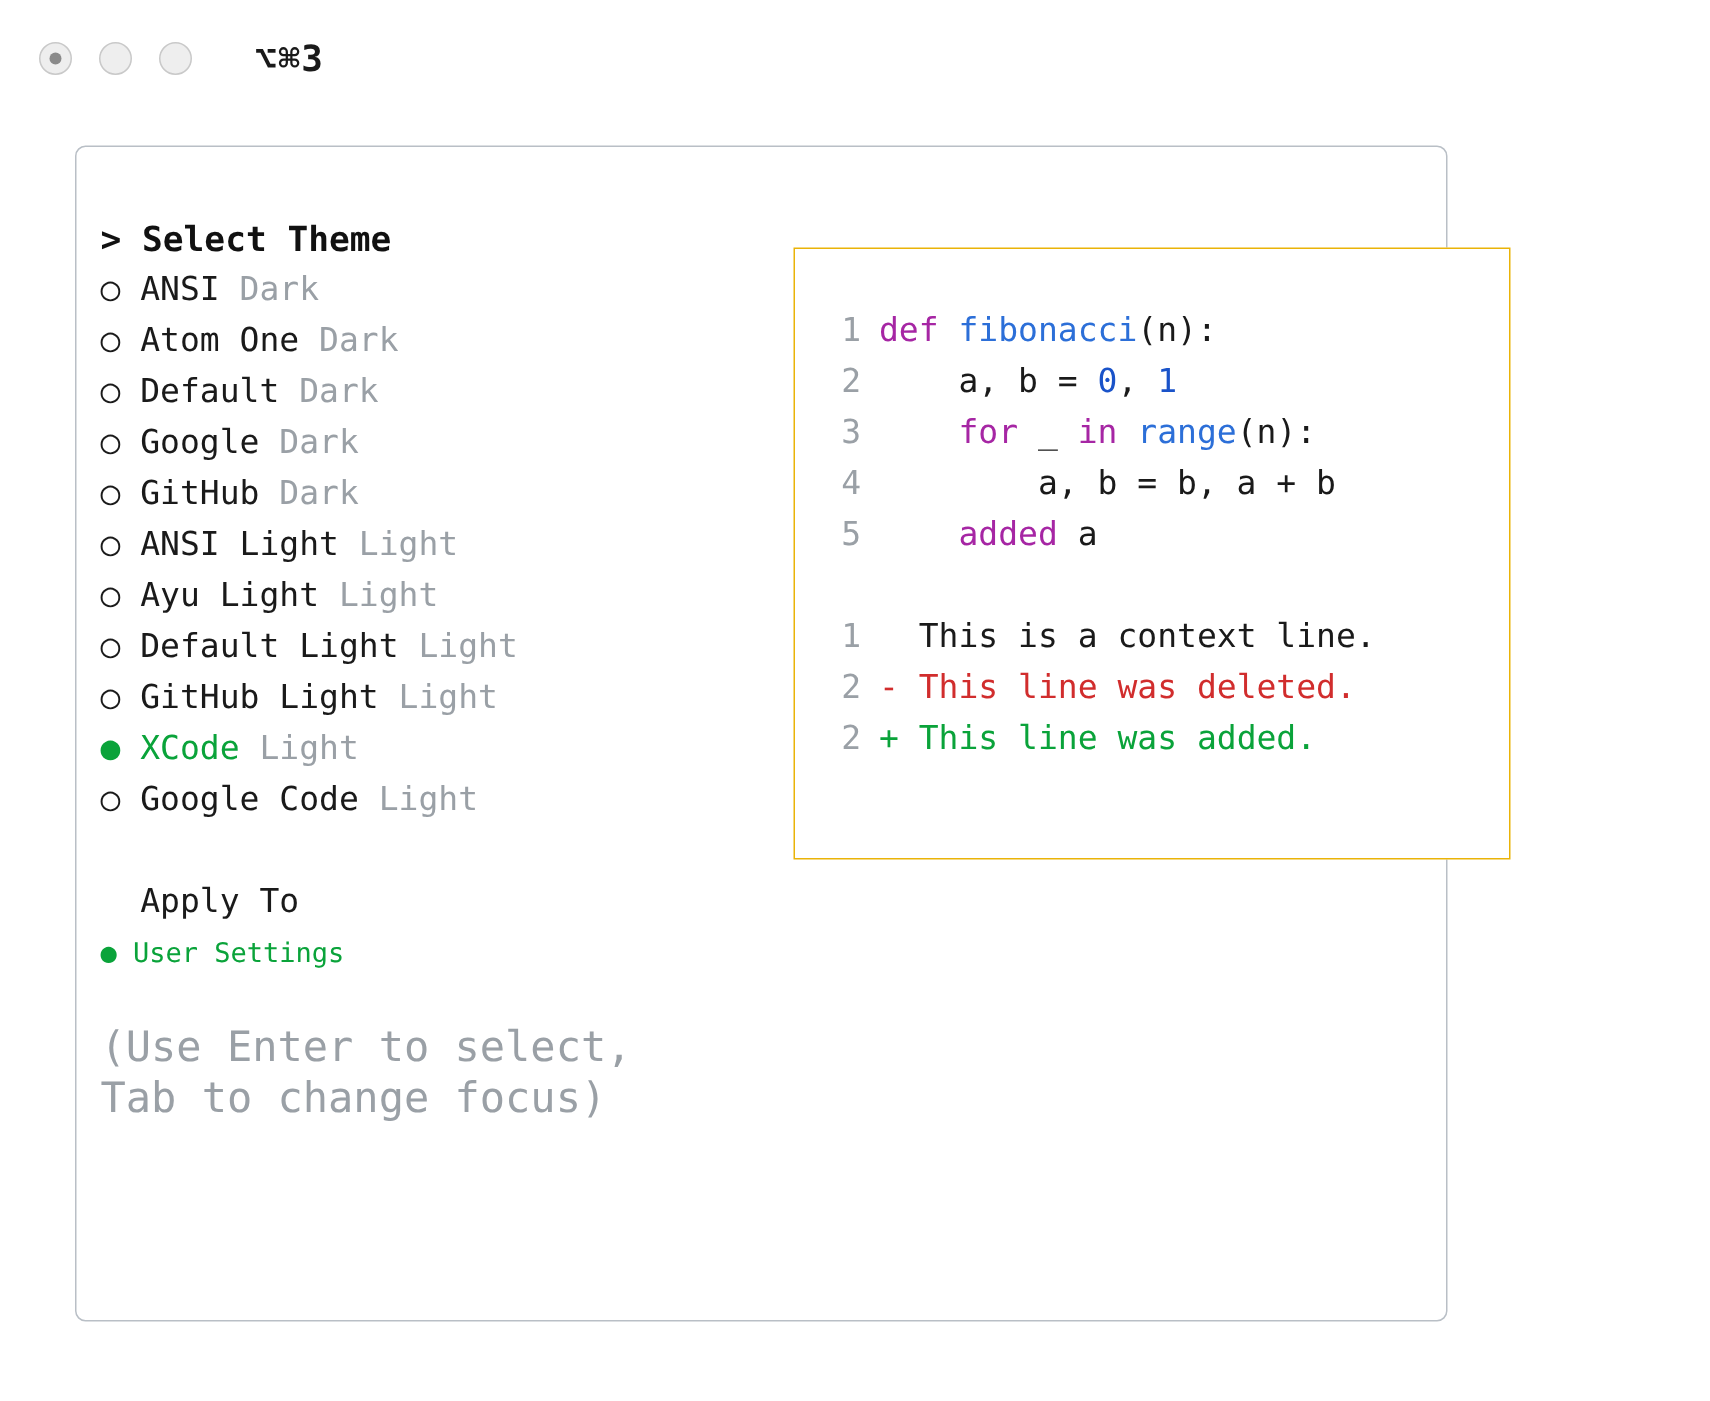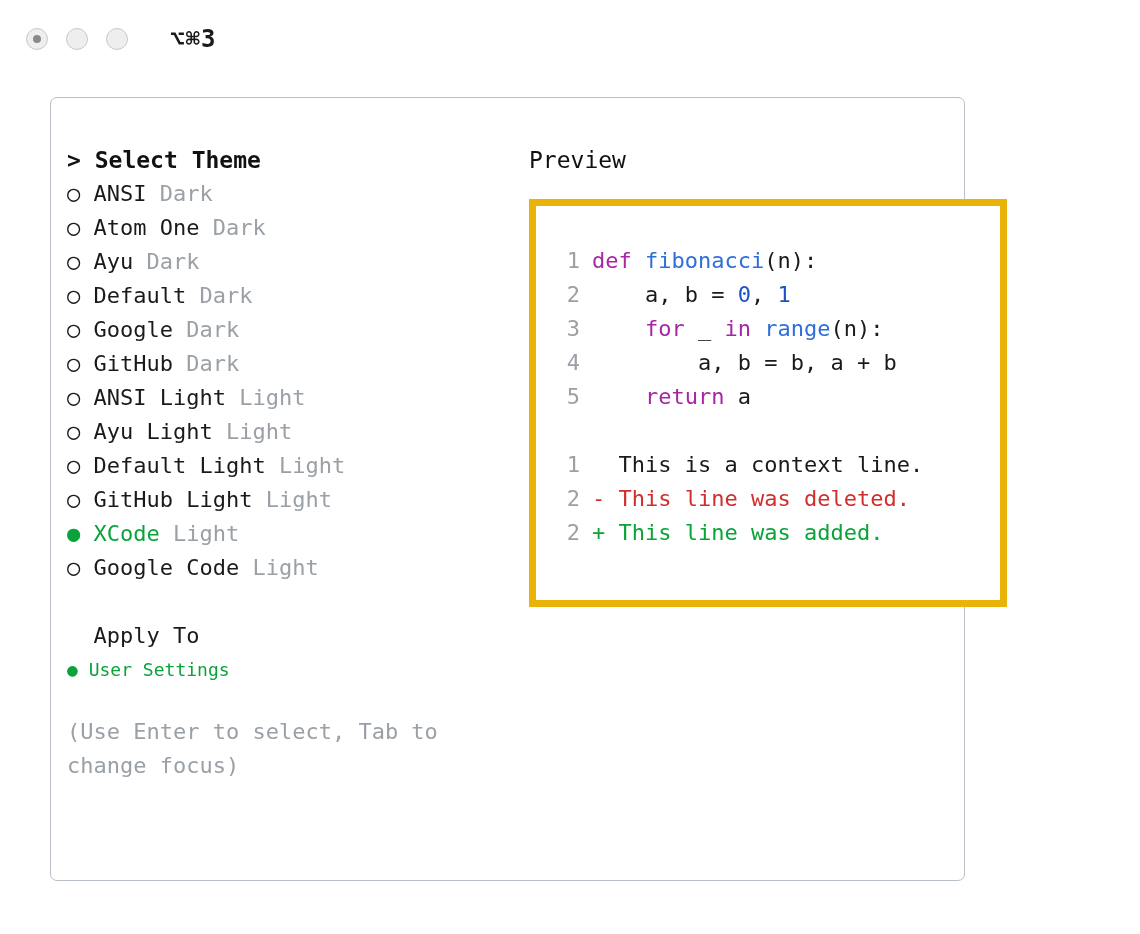--- a/index.html
+++ b/index.html
@@ -127,38 +127,38 @@
     font-size: 18px;
     line-height: 34px;
     white-space: pre;
     color: #1a1a1a;
   }
   .apply-row.selected .bullet,
   .apply-row.selected .name {
     color: #0aa33a;
   }
   .hint {
-    font-size: 22px;
+    font-size: 28px;
     line-height: 34px;
     color: #9aa0a6;
     white-space: pre-wrap;
     width: 420px;
     margin-top: 28px;
   }
   .preview-title {
     font-size: 23px;
     color: #111111;
     line-height: 34px;
     white-space: pre;
   }
   .preview-box {
     margin-top: 22px;
     width: 478px;
     height: 408px;
-    border: 7px solid #eab308;
+    border: 1px solid #eab308;
     box-sizing: border-box;
     background: #ffffff;
     padding: 38px 0 0 18px;
   }
   .code-line {
     font-size: 22px;
     line-height: 34px;
     white-space: pre;
   }
   .ln {
@@ -192,53 +192,51 @@
   </div>
 
   <div class="panel">
     <div class="content">
 
       <div class="col-left">
         <div class="header-line"><span>&gt; </span><span>Select Theme</span></div>
 
         <div class="theme-row"><span class="bullet">○</span> <span class="name">ANSI</span> <span class="tag">Dark</span></div>
         <div class="theme-row"><span class="bullet">○</span> <span class="name">Atom One</span> <span class="tag">Dark</span></div>
-        <div class="theme-row"><span class="bullet">○</span> <span class="name">Ayu</span> <span class="tag">Dark</span></div>
         <div class="theme-row"><span class="bullet">○</span> <span class="name">Default</span> <span class="tag">Dark</span></div>
         <div class="theme-row"><span class="bullet">○</span> <span class="name">Google</span> <span class="tag">Dark</span></div>
         <div class="theme-row"><span class="bullet">○</span> <span class="name">GitHub</span> <span class="tag">Dark</span></div>
         <div class="theme-row"><span class="bullet">○</span> <span class="name">ANSI Light</span> <span class="tag">Light</span></div>
         <div class="theme-row"><span class="bullet">○</span> <span class="name">Ayu Light</span> <span class="tag">Light</span></div>
         <div class="theme-row"><span class="bullet">○</span> <span class="name">Default Light</span> <span class="tag">Light</span></div>
         <div class="theme-row"><span class="bullet">○</span> <span class="name">GitHub Light</span> <span class="tag">Light</span></div>
         <div class="theme-row selected"><span class="bullet">●</span> <span class="name">XCode</span> <span class="tag">Light</span></div>
         <div class="theme-row"><span class="bullet">○</span> <span class="name">Google Code</span> <span class="tag">Light</span></div>
 
         <div class="spacer-sm"></div>
 
         <div class="section-title">  Apply To</div>
         <div class="apply-row selected"><span class="bullet">●</span> <span class="name">User Settings</span></div>
 
         <div class="hint">(Use Enter to select, Tab to change focus)</div>
       </div>
 
       <div class="col-right">
-        <div class="preview-title">Preview</div>
 
         <div class="preview-box">
 
           <div class="code-line"><span class="ln">1</span><span class="kw">def </span><span class="fn">fibonacci</span><span class="plain">(n):</span></div>
 
           <div class="code-line"><span class="ln">2</span><span class="plain">    a, b = </span><span class="num">0</span><span class="plain">, </span><span class="num">1</span></div>
 
           <div class="code-line"><span class="ln">3</span><span class="plain">    </span><span class="kw">for</span><span class="plain"> _ </span><span class="kw">in</span><span class="plain"> </span><span class="fn">range</span><span class="plain">(n):</span></div>
 
           <div class="code-line"><span class="ln">4</span><span class="plain">        a, b = b, a + b</span></div>
 
-          <div class="code-line"><span class="ln">5</span><span class="plain">    </span><span class="kw">return</span><span class="plain"> a</span></div>
+          <div class="code-line"><span class="ln">5</span><span class="plain">    </span><span class="kw">added</span><span class="plain"> a</span></div>
 
           <div class="diff-gap"></div>
 
           <div class="code-line"><span class="ln">1</span><span class="diff-ctx"> </span><span class="diff-ctx"> This is a context line.</span></div>
 
           <div class="code-line"><span class="ln">2</span><span class="diff-del">-</span><span class="diff-del"> This line was deleted.</span></div>
 
           <div class="code-line"><span class="ln">2</span><span class="diff-add">+</span><span class="diff-add"> This line was added.</span></div>
 
         </div>

